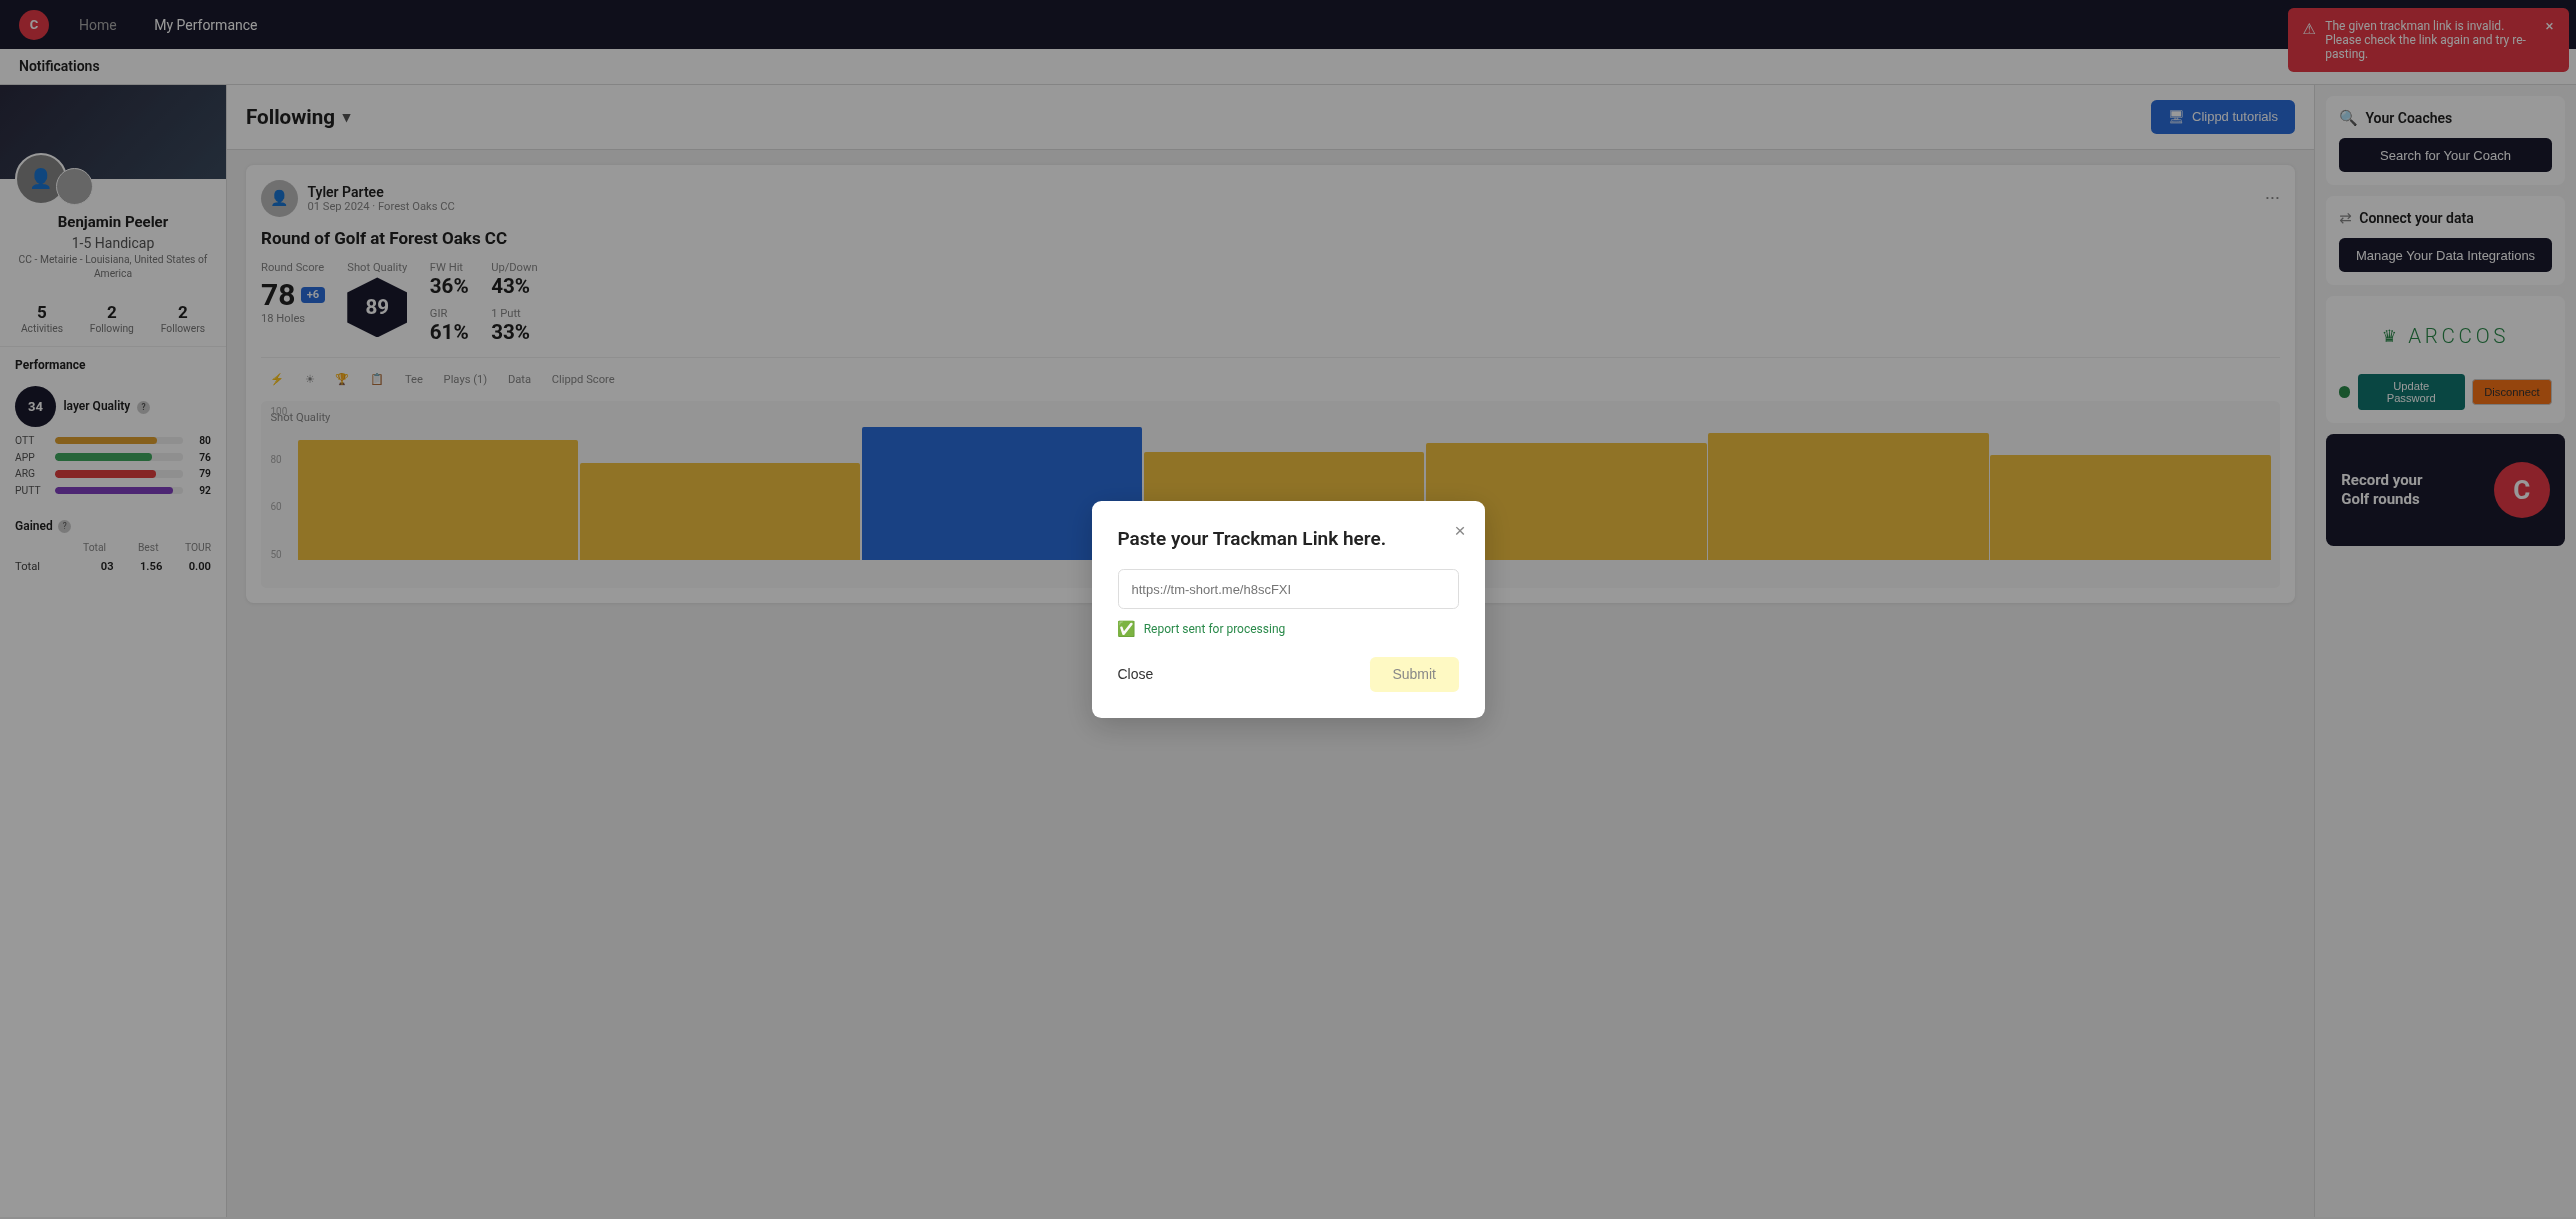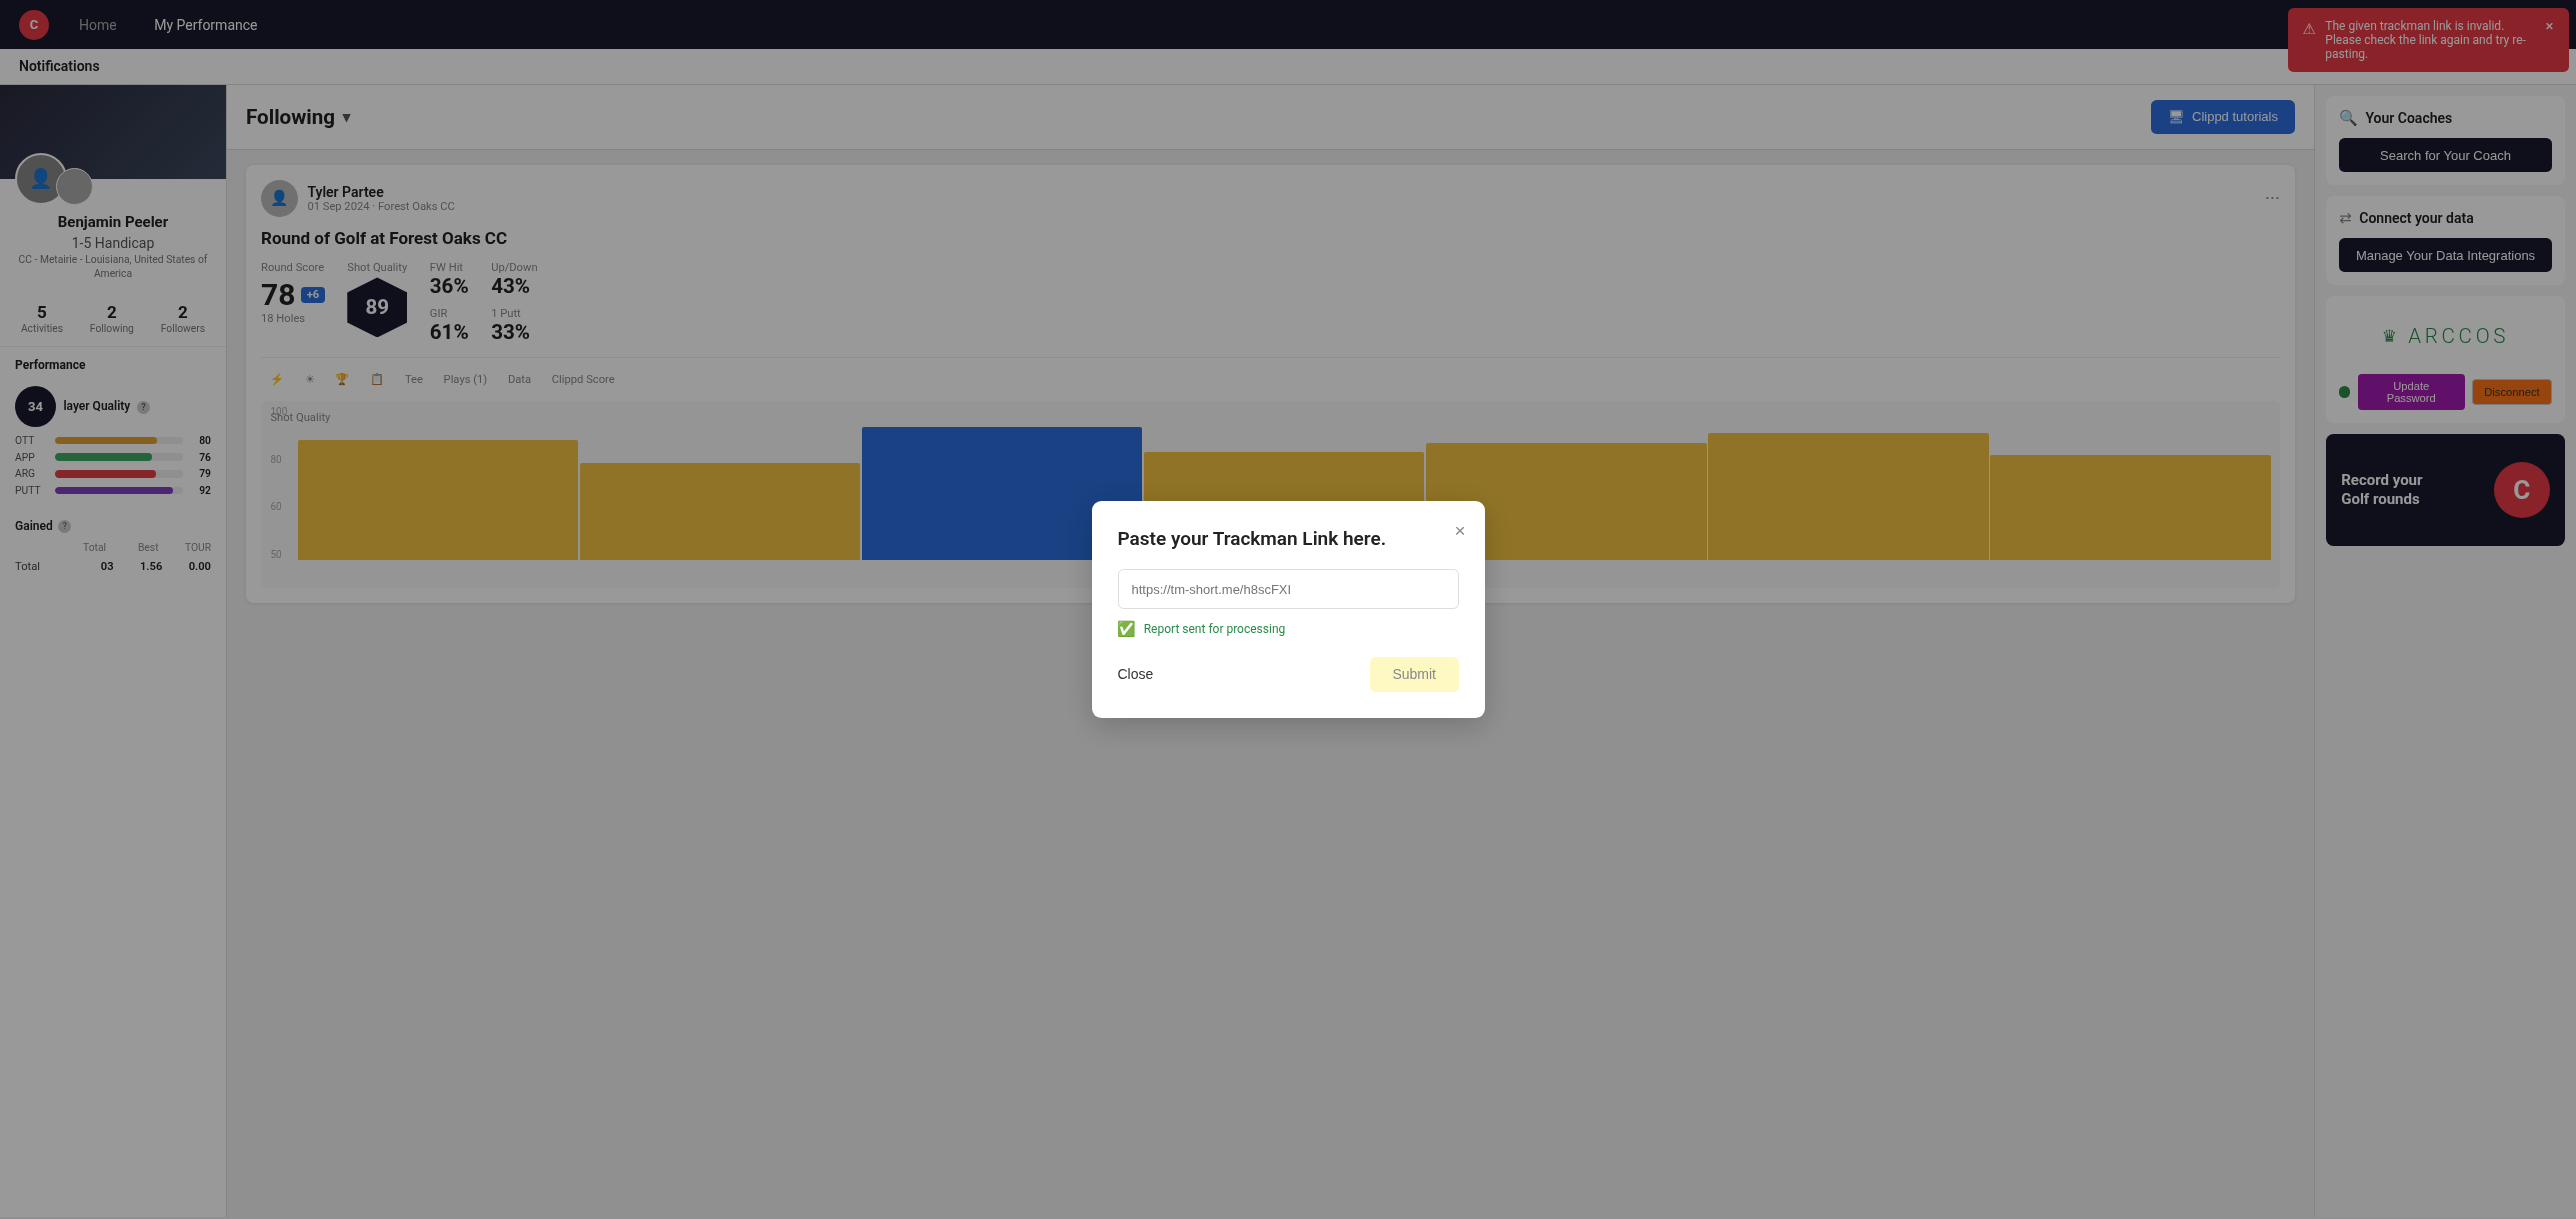--- a/index.html
+++ b/index.html
@@ -203,21 +203,21 @@
 
     .arccos-section { background: white; border-radius: 7.5px; padding: 13px; margin-bottom: 11.2px; }
     .arccos-logo { text-align: center; padding: 15px 0; }
     .arccos-text {
       font-size: 20.6px; font-weight: 300; color: #2a8a4a; letter-spacing: 3.7px;
       display: flex; align-items: center; justify-content: center; gap: 7.5px;
     }
     .arccos-crown { color: #2a8a4a; font-size: 17px; }
     .arccos-actions { display: flex; gap: 7.5px; margin-top: 11.2px; align-items: center; }
     .arccos-dot { width: 11.2px; height: 11.2px; background: #2a8a4a; border-radius: 50%; flex-shrink: 0; }
-    .arccos-update-btn { background: #a21caf; color: white; border: none; border-radius: 3.7px; padding: 5.6px 11.2px; font-size: 11.2px; cursor: pointer; }
+    .arccos-update-btn { background: #0f766e; color: white; border: none; border-radius: 3.7px; padding: 5.6px 11.2px; font-size: 11.2px; cursor: pointer; }
     .arccos-disconnect-btn { background: #f97316; color: #333; border: 0.9px solid #ccc; border-radius: 3.7px; padding: 5.6px 11.2px; font-size: 11.2px; cursor: pointer; }
 
     .record-section { background: #1a1a2e; border-radius: 7.5px; overflow: hidden; margin-bottom: 11.2px; height: 112px; position: relative; }
     .record-content { position: absolute; left: 15px; top: 50%; transform: translateY(-50%); }
     .record-title { color: white; font-size: 15px; font-weight: 700; line-height: 1.3; }
     .record-logo { position: absolute; right: 15px; top: 50%; transform: translateY(-50%); }
     .clippd-c { width: 56px; height: 56px; border-radius: 50%; background: #e63946; display: flex; align-items: center; justify-content: center; color: white; font-size: 26px; font-weight: 700; }
 
     
     .modal-overlay {

